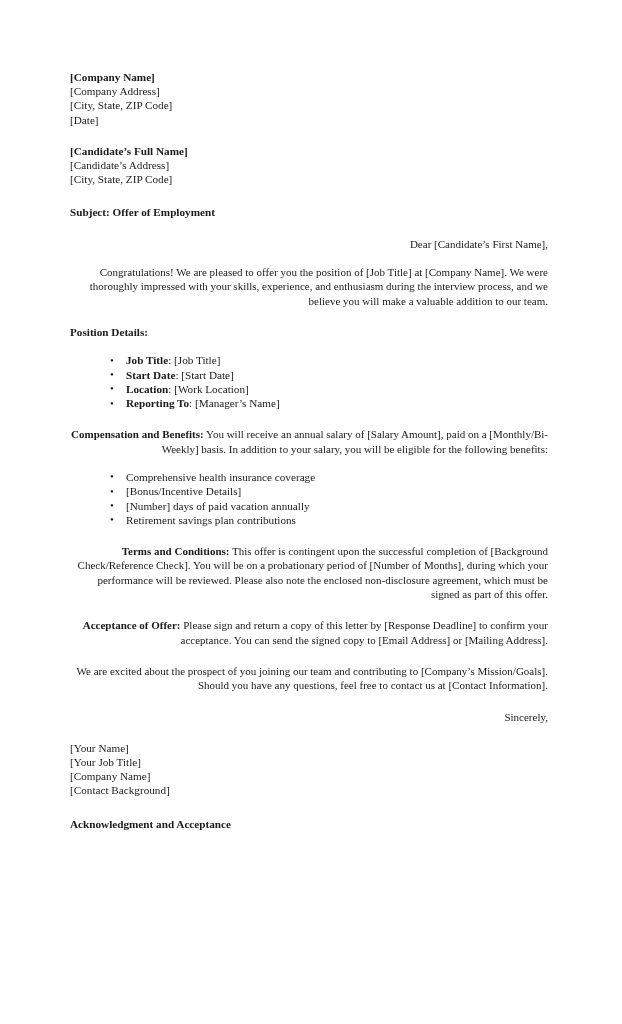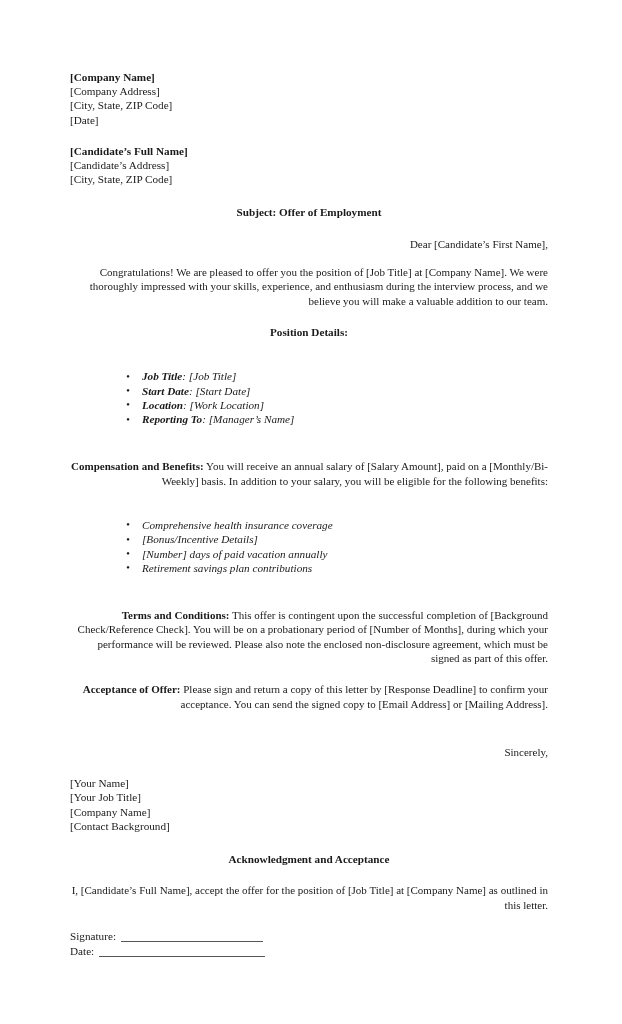--- a/index.html
+++ b/index.html
@@ -41,27 +41,25 @@
     text-align: right;
     margin: 0;
   }
   .gap-sm { height: 14px; }
   .gap-md { height: 17px; }
   .gap-lg { height: 19px; }
   .heading {
     font-size: 11.2px;
     line-height: 14.3px;
     font-weight: bold;
-    text-align: center;
   }
   ul.bullets {
-    margin: 16px;
+    margin: 0;
     padding: 0 0 0 40px;
     list-style: none;
-    font-style: italic;
   }
   ul.bullets li {
     font-size: 11.2px;
     line-height: 14.3px;
     position: relative;
     padding-left: 16px;
   }
   ul.bullets li::before {
     content: "\2022";
     position: absolute;
@@ -148,43 +146,39 @@
     <div class="gap-md"></div>
 
     <div class="para"><span class="bold">Terms and Conditions:</span><span> This offer is contingent upon the successful completion of [Background Check/Reference Check]. You will be on a probationary period of [Number of Months], during which your performance will be reviewed. Please also note the enclosed non-disclosure agreement, which must be signed as part of this offer.</span></div>
 
     <div class="gap-md"></div>
 
     <div class="para"><span class="bold">Acceptance of Offer:</span><span> Please sign and return a copy of this letter by [Response Deadline] to confirm your acceptance. You can send the signed copy to [Email Address] or [Mailing Address].</span></div>
 
     <div class="gap-md"></div>
 
+    <div class="para">We are excited about the prospect of you joining our team and contributing to [Company’s Mission/Goals]. Should you have any questions, feel free to contact us at [Contact Information].</div>
 
     <div class="gap-md"></div>
 
     <div class="para">Sincerely,</div>
 
     <div class="gap-md"></div>
 
     <div>
       <div class="line">[Your Name]</div>
       <div class="line">[Your Job Title]</div>
       <div class="line">[Company Name]</div>
       <div class="line">[Contact Background]</div>
     </div>
 
     <div class="gap-lg"></div>
 
     <div class="heading">Acknowledgment and Acceptance</div>
 
     <div class="gap-md"></div>
 
-    <div class="para">I, [Candidate’s Full Name], accept the offer for the position of [Job Title] at [Company Name] as outlined in this letter.</div>
 
     <div class="gap-md"></div>
 
-    <div class="siglines">
-      <span class="sig-row"><span>Signature:</span><span class="rule sig"></span></span>
-      <span class="sig-row"><span>Date:</span><span class="rule date"></span></span>
-    </div>
 
   </div>
 </div>
 
 </body></html>

